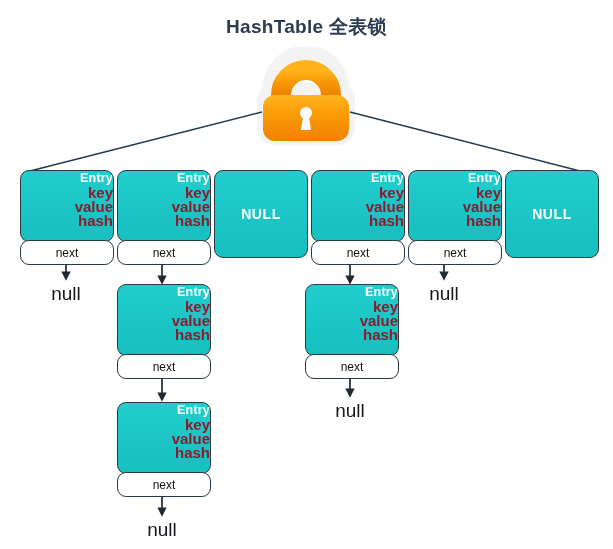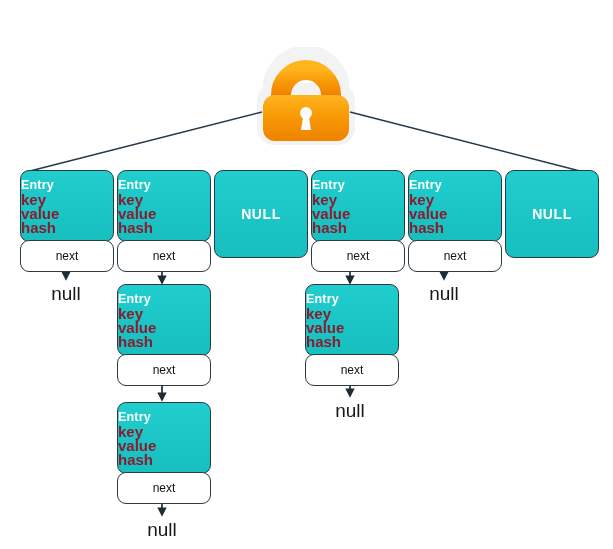--- a/index.html
+++ b/index.html
@@ -58,42 +58,41 @@
     box-sizing: border-box;
     border: 1.6px solid #2b3a42;
     border-radius: 9px;
     background: #1fc8c8;
     background: linear-gradient(180deg, #21cdcd 0%, #17bfbf 100%);
     overflow: hidden;
   }
   .cell-body {
     box-sizing: border-box;
     width: 100%;
-    text-align: left;
-    padding-top: 7px;
+    text-align: right;
   }
   .cell-title {
     font-size: 12.5px;
     font-weight: bold;
     color: #ffffff;
     line-height: 15px;
     letter-spacing: 0.2px;
   }
   .cell-field {
     font-size: 15px;
     font-weight: bold;
     color: #8a1c30;
     line-height: 14px;
   }
 
   
   .next-bar {
     position: absolute;
     box-sizing: border-box;
-    height: 32px;
+    height: 25px;
     border: 1.5px solid #2b3a42;
     border-radius: 9px;
     background: #ffffff;
     color: #121212;
     font-size: 12px;
     line-height: 14px;
     text-align: right;
     display: flex;
     align-items: center;
     justify-content: center;
@@ -120,20 +119,21 @@
     line-height: 22px;
     white-space: nowrap;
     text-align: center;
   }
 </style>
 </head>
 <body>
 
 <div id="canvas">
 
+  <div id="title">HashTable 全表锁</div>
 
   <div id="lock">
     <svg viewBox="0 0 112 100" width="112" height="100">
       <defs>
         <linearGradient id="lockGrad" x1="0" y1="0" x2="0" y2="1">
           <stop offset="0%" stop-color="#ffb41c"></stop>
           <stop offset="45%" stop-color="#f99a06"></stop>
           <stop offset="100%" stop-color="#ef8200"></stop>
         </linearGradient>
       </defs>

